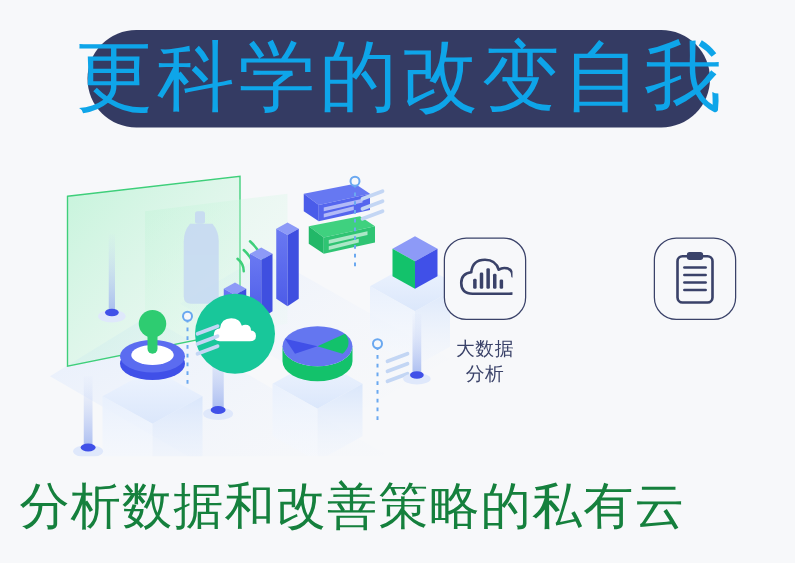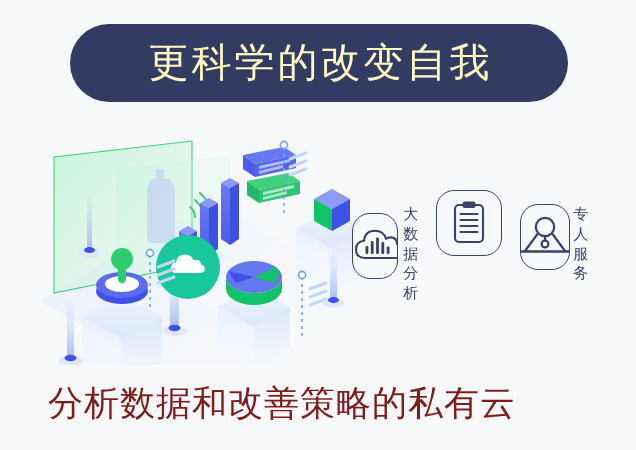--- a/index.html
+++ b/index.html
@@ -32,39 +32,39 @@
     width: 498px;
     height: 78px;
     background: #343b63;
     border-radius: 39px;
     display: flex;
     align-items: center;
     justify-content: center;
     box-sizing: border-box;
   }
   .title-text {
-    color: #fef9c3;
-    font-size: 40px;
+    color: #0ea5e9;
+    font-size: 62px;
     line-height: 1;
     letter-spacing: 3px;
     font-weight: 400;
     white-space: nowrap;
     padding-left: 3px;
     transform: translateY(-1px);
   }
 
   
   .tagline {
     position: absolute;
     left: 0;
     top: 385px;
     width: 564px;
     text-align: center;
-    color: #7f1d1d;
-    font-size: 35px;
+    color: #15803d;
+    font-size: 40px;
     line-height: 1;
     letter-spacing: 1px;
     white-space: nowrap;
   }
 
   
   .illustration {
     position: absolute;
     left: 40px;
     top: 125px;
@@ -80,20 +80,21 @@
     top: 190px;
     width: 240px;
     height: 140px;
     display: flex;
     justify-content: space-between;
     align-items: flex-start;
   }
   .feature {
     width: 72px;
     display: flex;
+    flex-direction: column;
     align-items: center;
   }
   .feature-icon {
     width: 66px;
     height: 66px;
     border: 1.6px solid #3a4269;
     border-radius: 18px;
     box-sizing: border-box;
     display: flex;
     align-items: center;
@@ -323,32 +324,18 @@
           <g stroke="#3a4269" stroke-width="2.1" stroke-linecap="round">
             <line x1="9.5" y1="13" x2="26.5" y2="13"></line>
             <line x1="9.5" y1="19" x2="26.5" y2="19"></line>
             <line x1="9.5" y1="25" x2="26.5" y2="25"></line>
             <line x1="9.5" y1="31" x2="26.5" y2="31"></line>
           </g>
         </svg>
       </div>
     </div>
 
-    <div class="feature">
-      <div class="feature-icon">
-        <svg width="48" height="42" viewBox="0 0 48 42" xmlns="http://www.w3.org/2000/svg">
-          <circle cx="24" cy="11" r="9.2" fill="none" stroke="#3a4269" stroke-width="2.2"></circle>
-          <path d="M16.5 18 L4 35" fill="none" stroke="#3a4269" stroke-width="2.2" stroke-linecap="round"></path>
-          <path d="M31.5 18 L44 35" fill="none" stroke="#3a4269" stroke-width="2.2" stroke-linecap="round"></path>
-          <path d="M24 20 v4" fill="none" stroke="#3a4269" stroke-width="2.2" stroke-linecap="round"></path>
-          <circle cx="24" cy="28" r="3.4" fill="none" stroke="#3a4269" stroke-width="2.2"></circle>
-          <line x1="0" y1="35.5" x2="48" y2="35.5" stroke="#3a4269" stroke-width="2.4"></line>
-        </svg>
-      </div>
-      <div class="feature-label">专人
-服务</div>
-    </div>
 
   </div>
 
   <div class="tagline">分析数据和改善策略的私有云</div>
 
 </div>
 
 </body></html>

